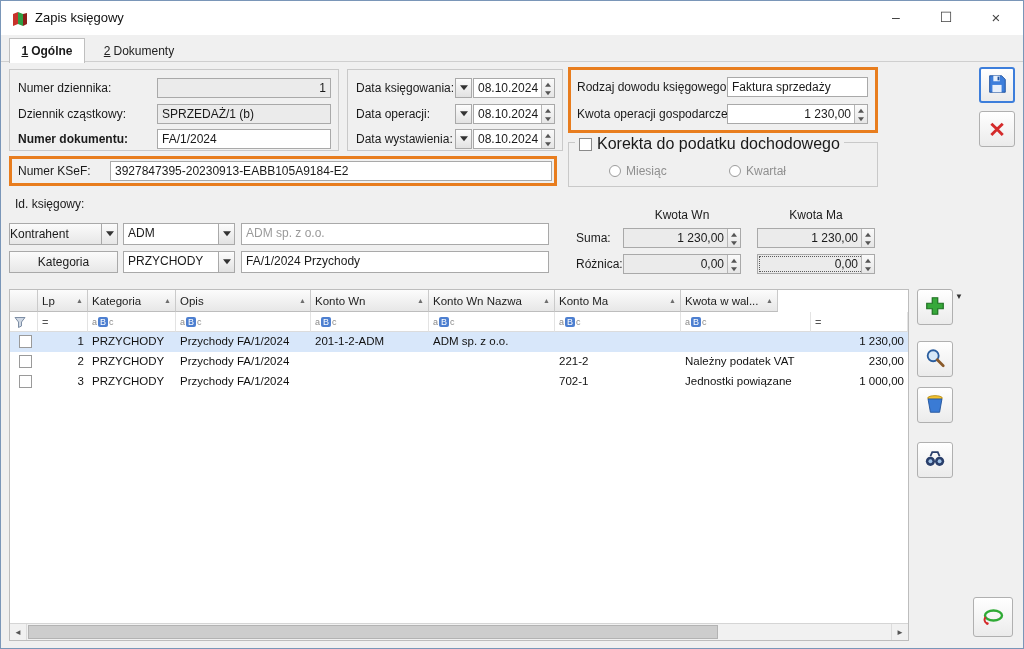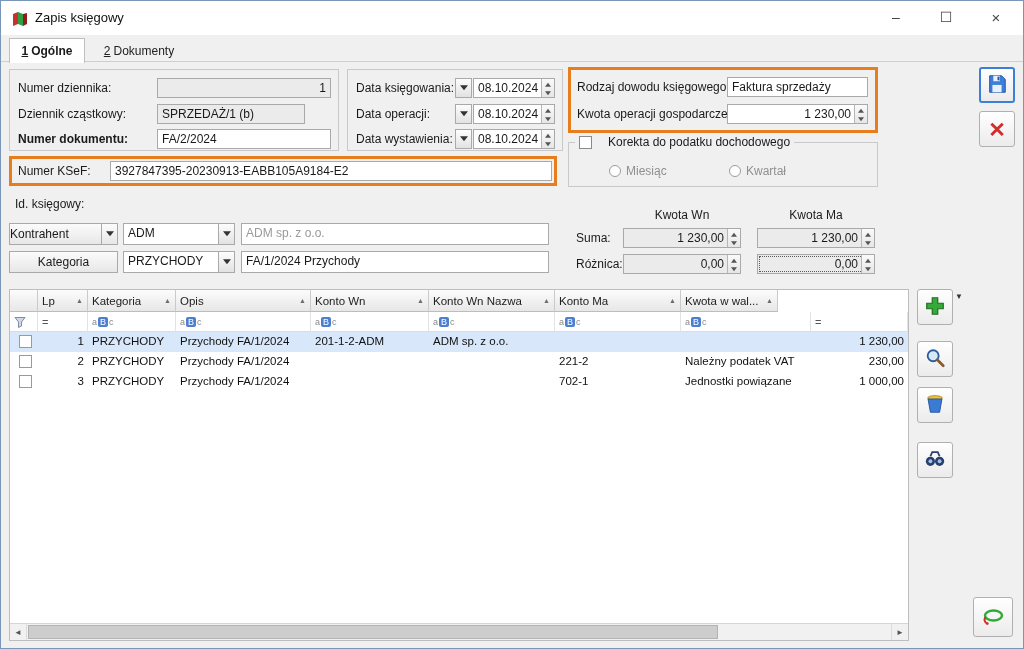--- a/index.html
+++ b/index.html
@@ -37,21 +37,21 @@
   .combo-arrow{position:absolute;width:17px;height:20px;background:linear-gradient(#fdfdfd,#e2e2e2);border:1px solid #a9a9a9;}
   .combo-arrow::after,.combo-in::after{content:"";position:absolute;left:50%;top:50%;transform:translate(-50%,-30%);width:0;height:0;border:4px solid transparent;border-top:5px solid #333;}
   .combo-in{position:absolute;right:0;top:0;width:16px;height:100%;border-left:1px solid #a9a9a9;background:linear-gradient(#fdfdfd,#e2e2e2);}
   .btn{position:absolute;height:22px;background:linear-gradient(#fbfbfb,#e7e7e7);border:1px solid #a9a9a9;font-size:12px;display:flex;align-items:center;justify-content:center;color:#1a1a1a;}
   .split{justify-content:flex-start;padding:0;}
   .split .cap{flex:1;}
   .split .arr{width:16px;height:100%;border-left:1px solid #a9a9a9;position:relative;}
   .split .arr::after{content:"";position:absolute;left:50%;top:50%;transform:translate(-50%,-30%);border:4px solid transparent;border-top:5px solid #333;}
   .checkbox{display:inline-block;width:13px;height:13px;background:#fff;border:1px solid #8a8a8a;vertical-align:middle;}
   .radio{display:inline-block;width:12px;height:12px;border-radius:50%;background:#fff;border:1px solid #9c9c9c;vertical-align:middle;}
-  .grouptitle{position:absolute;background:#f0f0f0;padding:0 4px;display:flex;align-items:center;gap:16px;font-size:12px;}
+  .grouptitle{position:absolute;background:#f0f0f0;padding:0 4px;display:flex;align-items:center;gap:5px;font-size:16px;}
   .dotted{outline:1px dotted #5a5a5a;outline-offset:-3px;}
   
   .grid{position:absolute;left:8px;top:288px;width:900px;height:352px;background:#fff;border:1px solid #bdbdbd;}
   .ghead{position:absolute;left:0;top:0;right:0;height:22px;display:flex;}
   .tcell{height:22px;background:linear-gradient(#fcfcfc,#e7e7e7);border-right:1px solid #cacaca;border-bottom:1px solid #bdbdbd;display:flex;align-items:center;justify-content:space-between;padding:0 4px;font-size:11.5px;color:#222;white-space:nowrap;overflow:hidden;}
   .sort{font-size:7px;color:#6d6d6d;margin-left:2px;}
   .gfilter{position:absolute;left:0;top:22px;right:0;height:20px;display:flex;background:#fff;}
   .fcell{height:20px;border-right:1px solid #e3e3e3;border-bottom:1px solid #dcdcdc;display:flex;align-items:center;padding-left:4px;font-size:10px;color:#666;}
   .abc i{font-style:normal;color:#8a8a8a;font-size:9px;}
   .abc b{background:#4d7fd0;color:#fff;font-size:9px;padding:0 2px;border-radius:2px;font-weight:normal;margin:0 1px;}
@@ -100,23 +100,23 @@
     <div class="tab inactive">
       <span class="accel">2</span>
       <span>Dokumenty</span>
     </div>
   </div>
 
   <div class="group" style="left:8px;top:68px;width:330px;height:82px;">
     <span class="lbl" style="left:8px;top:11px;">Numer dziennika:</span>
     <div class="field gray r" style="left:147px;top:8px;width:174px;">1</div>
     <span class="lbl" style="left:8px;top:37px;">Dziennik cząstkowy:</span>
-    <div class="field gray" style="left:147px;top:34px;width:148px;">SPRZEDAŻ/1 (b)</div>
+    <div class="field gray" style="left:147px;top:34px;width:174px;">SPRZEDAŻ/1 (b)</div>
     <span class="lbl b" style="left:8px;top:62px;">Numer dokumentu:</span>
-    <div class="field" style="left:147px;top:59px;width:174px;">FA/2/2024</div>
+    <div class="field" style="left:147px;top:59px;width:174px;">FA/1/2024</div>
   </div>
 
   <div class="group" style="left:346px;top:68px;width:216px;height:82px;">
     <span class="lbl" style="left:8px;top:11px;">Data księgowania:</span>
     <div class="combo-arrow" style="left:107px;top:8px;"></div>
     <div class="field spinfield" style="left:125px;top:8px;width:82px;">
       <span>08.10.2024</span>
       <span class="spin">
           <i class="up"></i>
           <i class="dn"></i>

